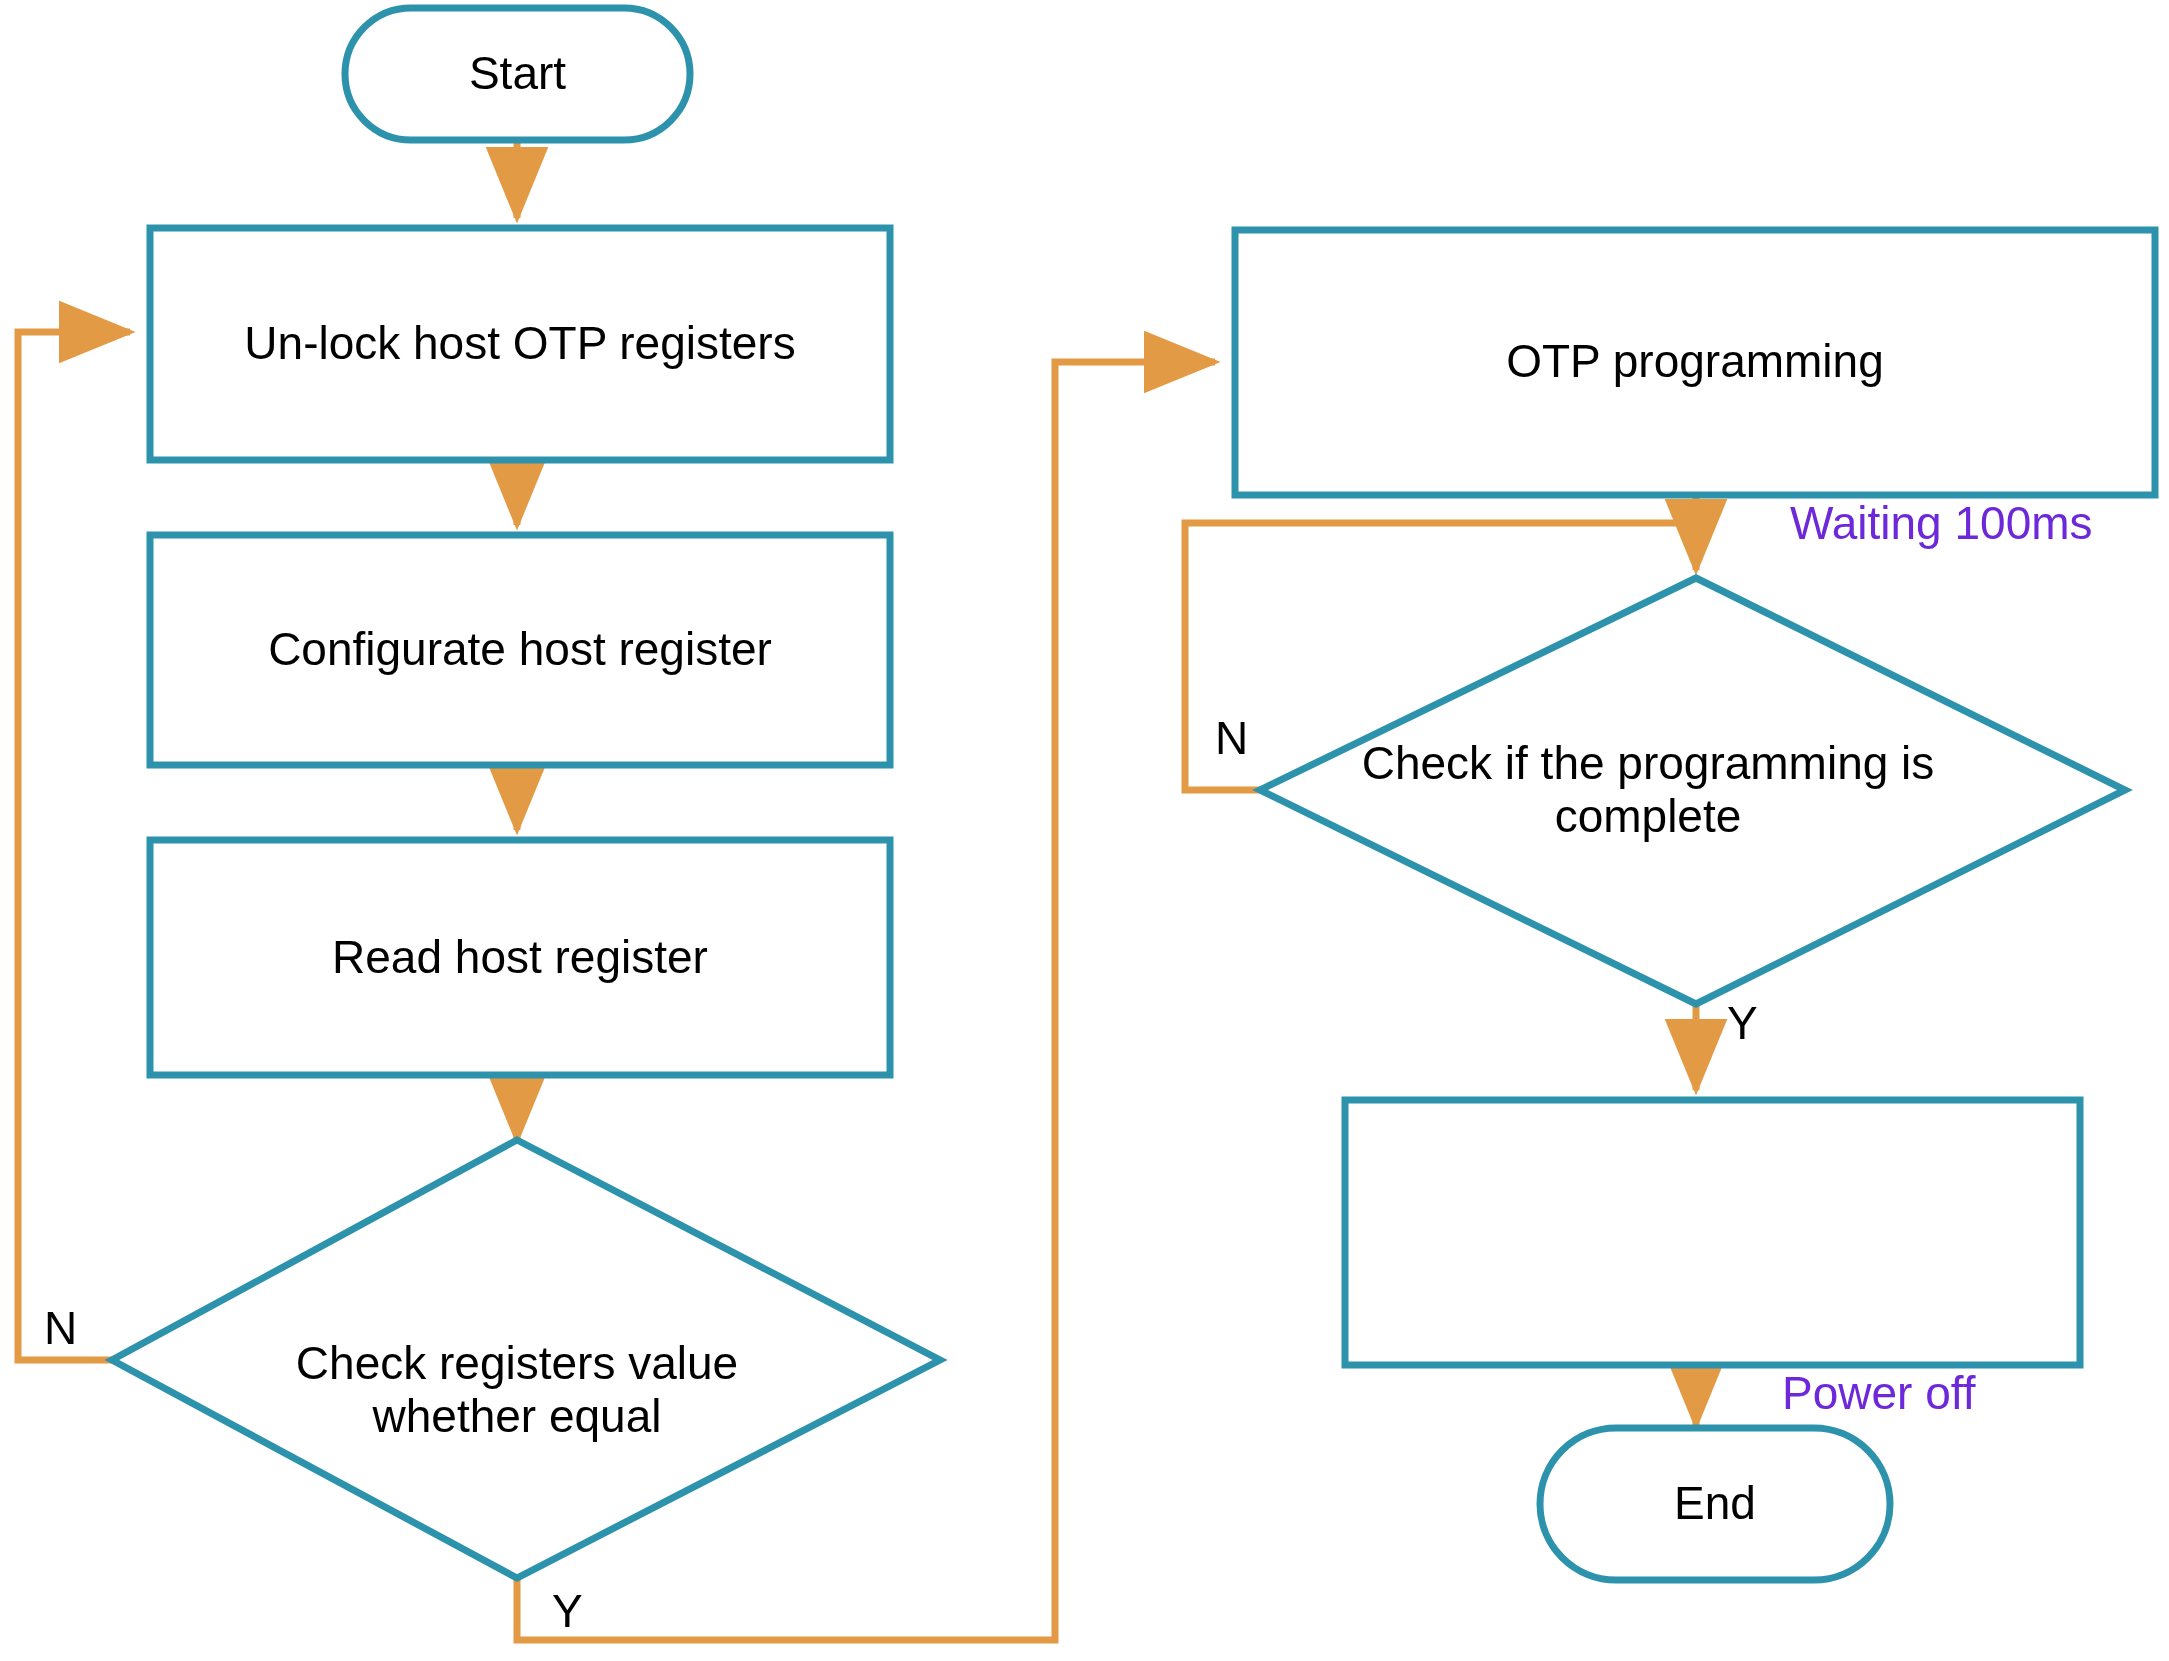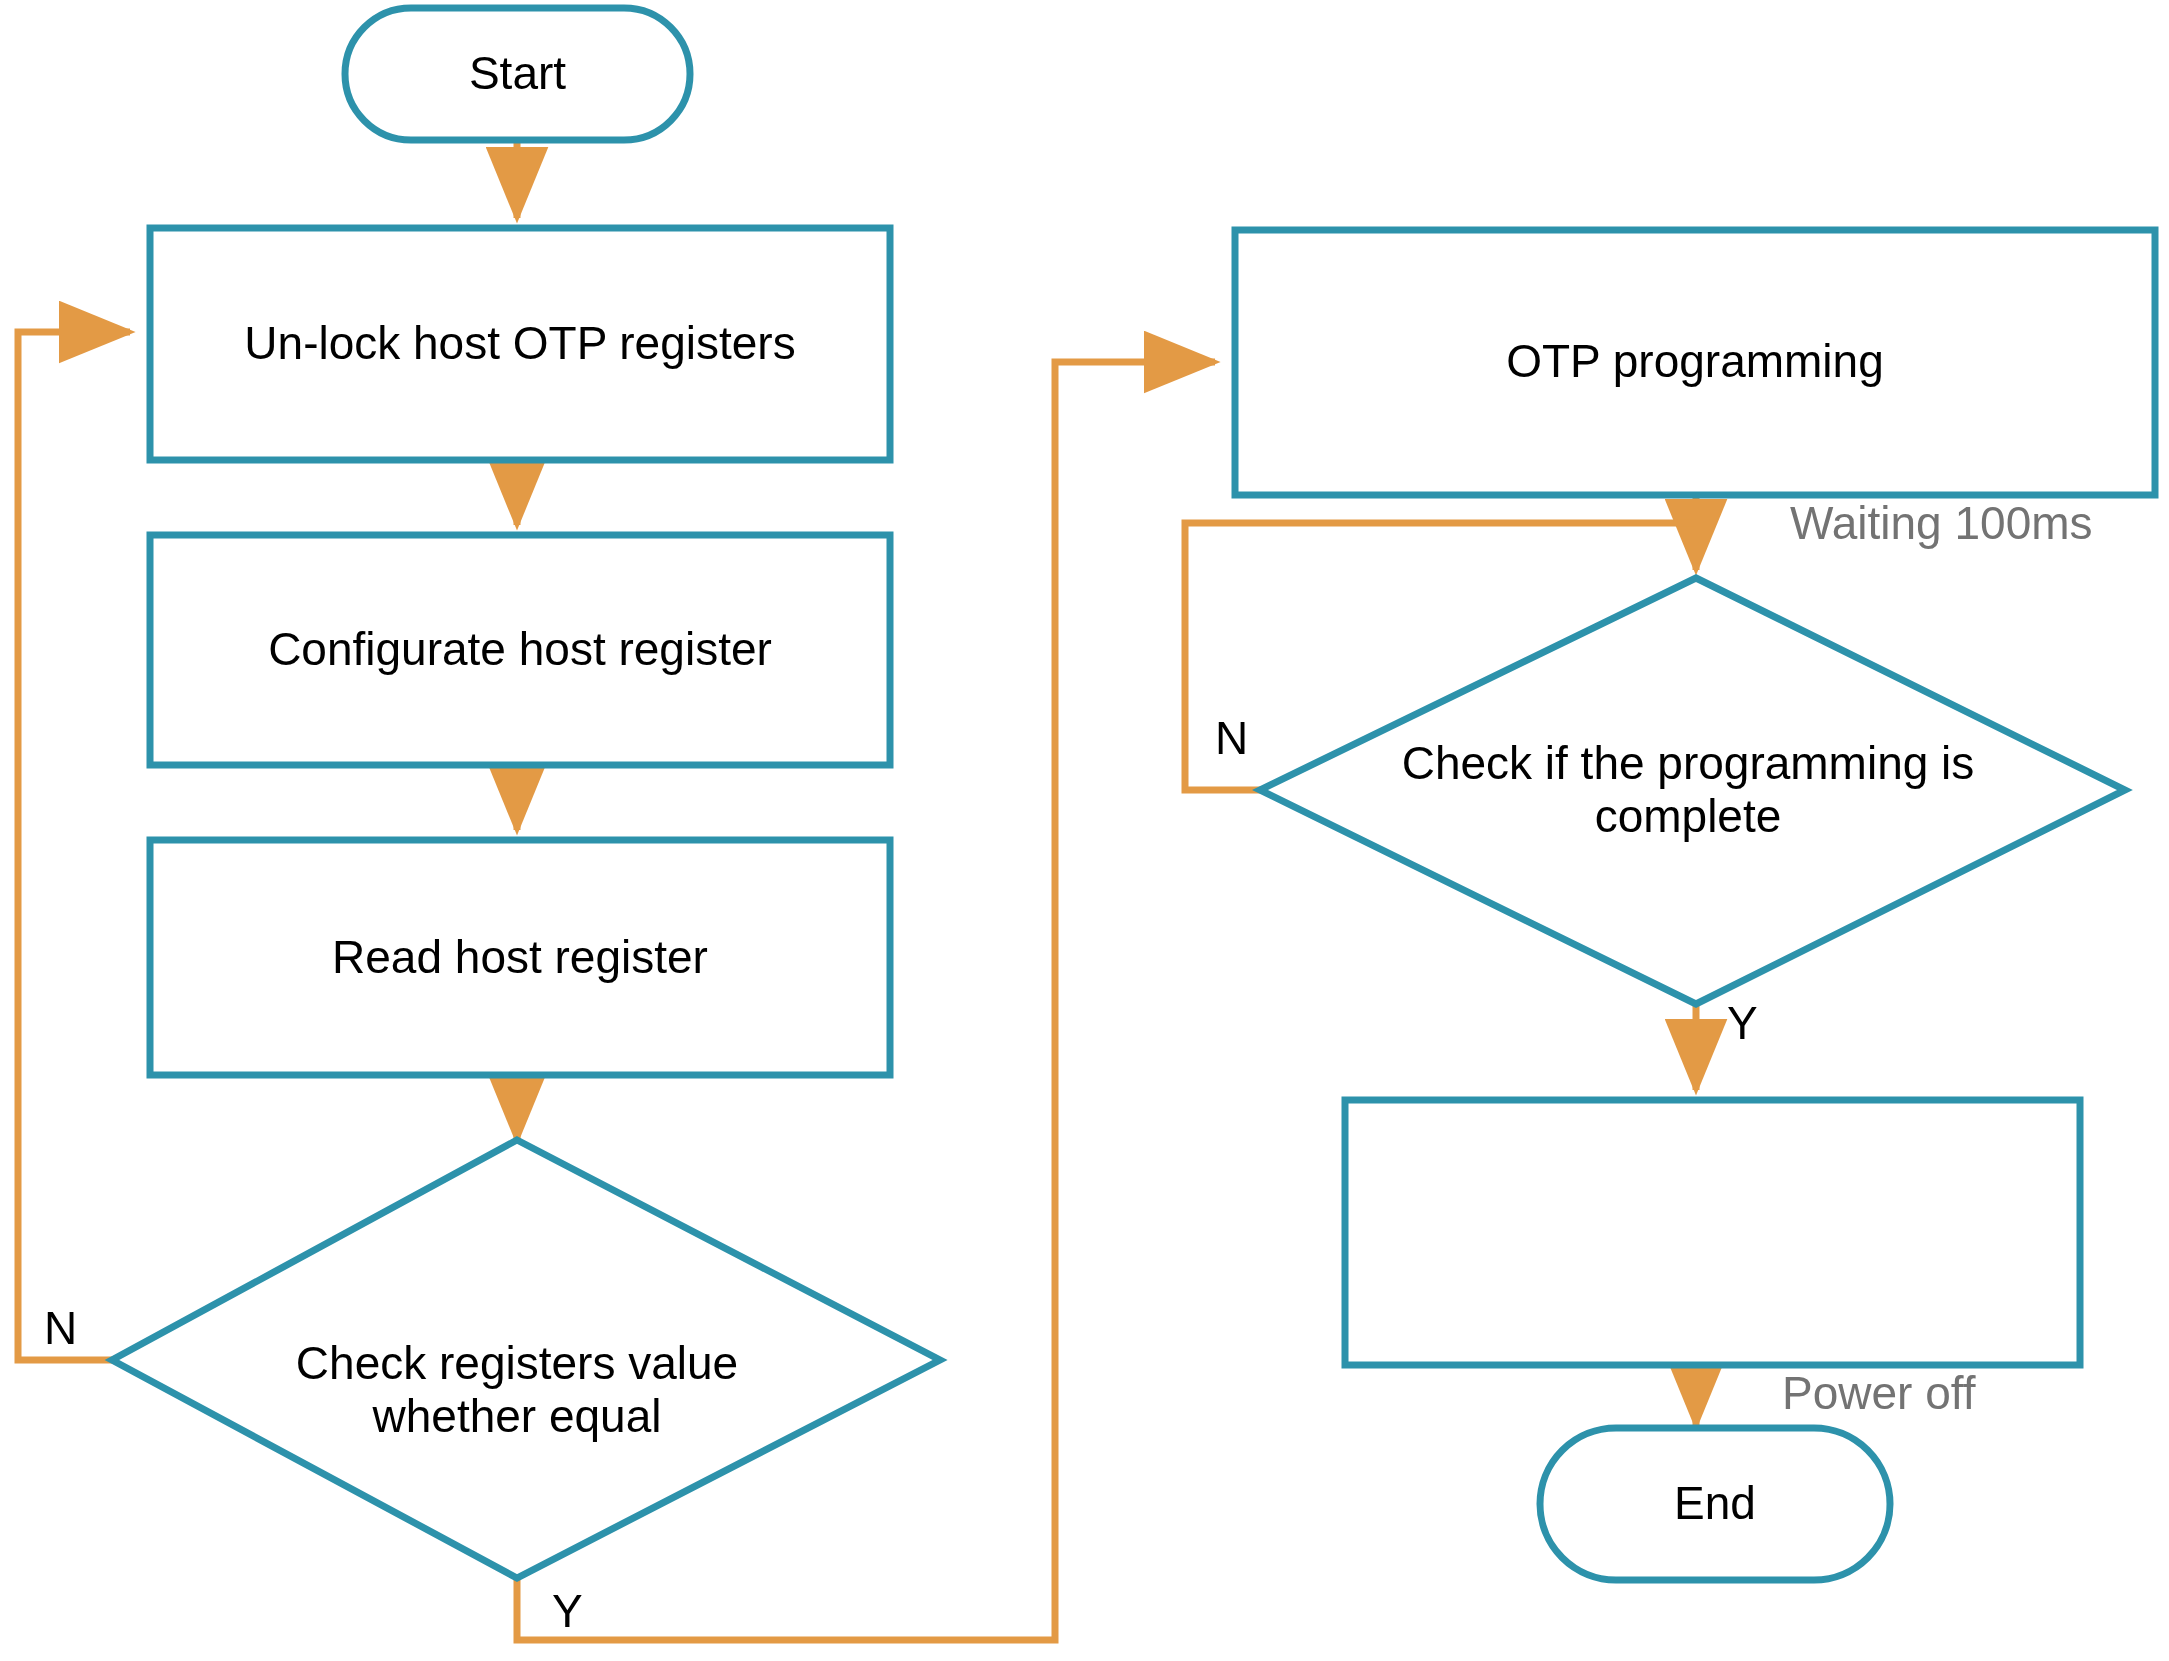--- a/index.html
+++ b/index.html
@@ -6,21 +6,21 @@
   body{width:2169px;height:1661px;position:relative;overflow:hidden;
        font-family:"Liberation Sans","DejaVu Sans",sans-serif;}
   #canvas{position:absolute;left:0;top:0;width:2000px;height:1661px;}
   svg.layer{position:absolute;left:0;top:0;width:2169px;height:1661px;}
   .node-label{
     position:absolute;display:flex;align-items:center;justify-content:center;
     text-align:center;color:#000000;font-size:46px;line-height:1.16;
     white-space:pre-line;pointer-events:none;
   }
   .edge-label{
-    position:absolute;color:#737373;font-size:46px;line-height:1;
+    position:absolute;color:#6d28d9;font-size:46px;line-height:1;
     white-space:nowrap;pointer-events:none;
   }
   .flag-label{
     position:absolute;color:#000000;font-size:46px;line-height:1;
     white-space:nowrap;pointer-events:none;
   }
 </style>
 </head>
 <body>
 
@@ -84,21 +84,21 @@
 
   <div class="node-label" style="left:150px;top:535px;width:740px;height:230px;">Configurate host register</div>
 
   <div class="node-label" style="left:150px;top:840px;width:740px;height:235px;">Read host register</div>
 
   <div class="node-label" style="left:217px;top:1315px;width:600px;height:150px;">Check registers value
 whether equal</div>
 
   <div class="node-label" style="left:1235px;top:229px;width:920px;height:265px;">OTP programming</div>
 
-  <div class="node-label" style="left:1378px;top:712px;width:620px;height:156px;">Check if the programming is
+  <div class="node-label" style="left:1338px;top:712px;width:620px;height:156px;">Check if the programming is
 complete</div>
 
 
   <div class="node-label" style="left:1540px;top:1428px;width:350px;height:152px;">End</div>
 
   <div class="edge-label" style="left:1790px;top:500px;">Waiting 100ms</div>
 
   <div class="edge-label" style="left:1782px;top:1370px;">Power off</div>
 
   <div class="flag-label" style="left:44px;top:1305px;">N</div>

